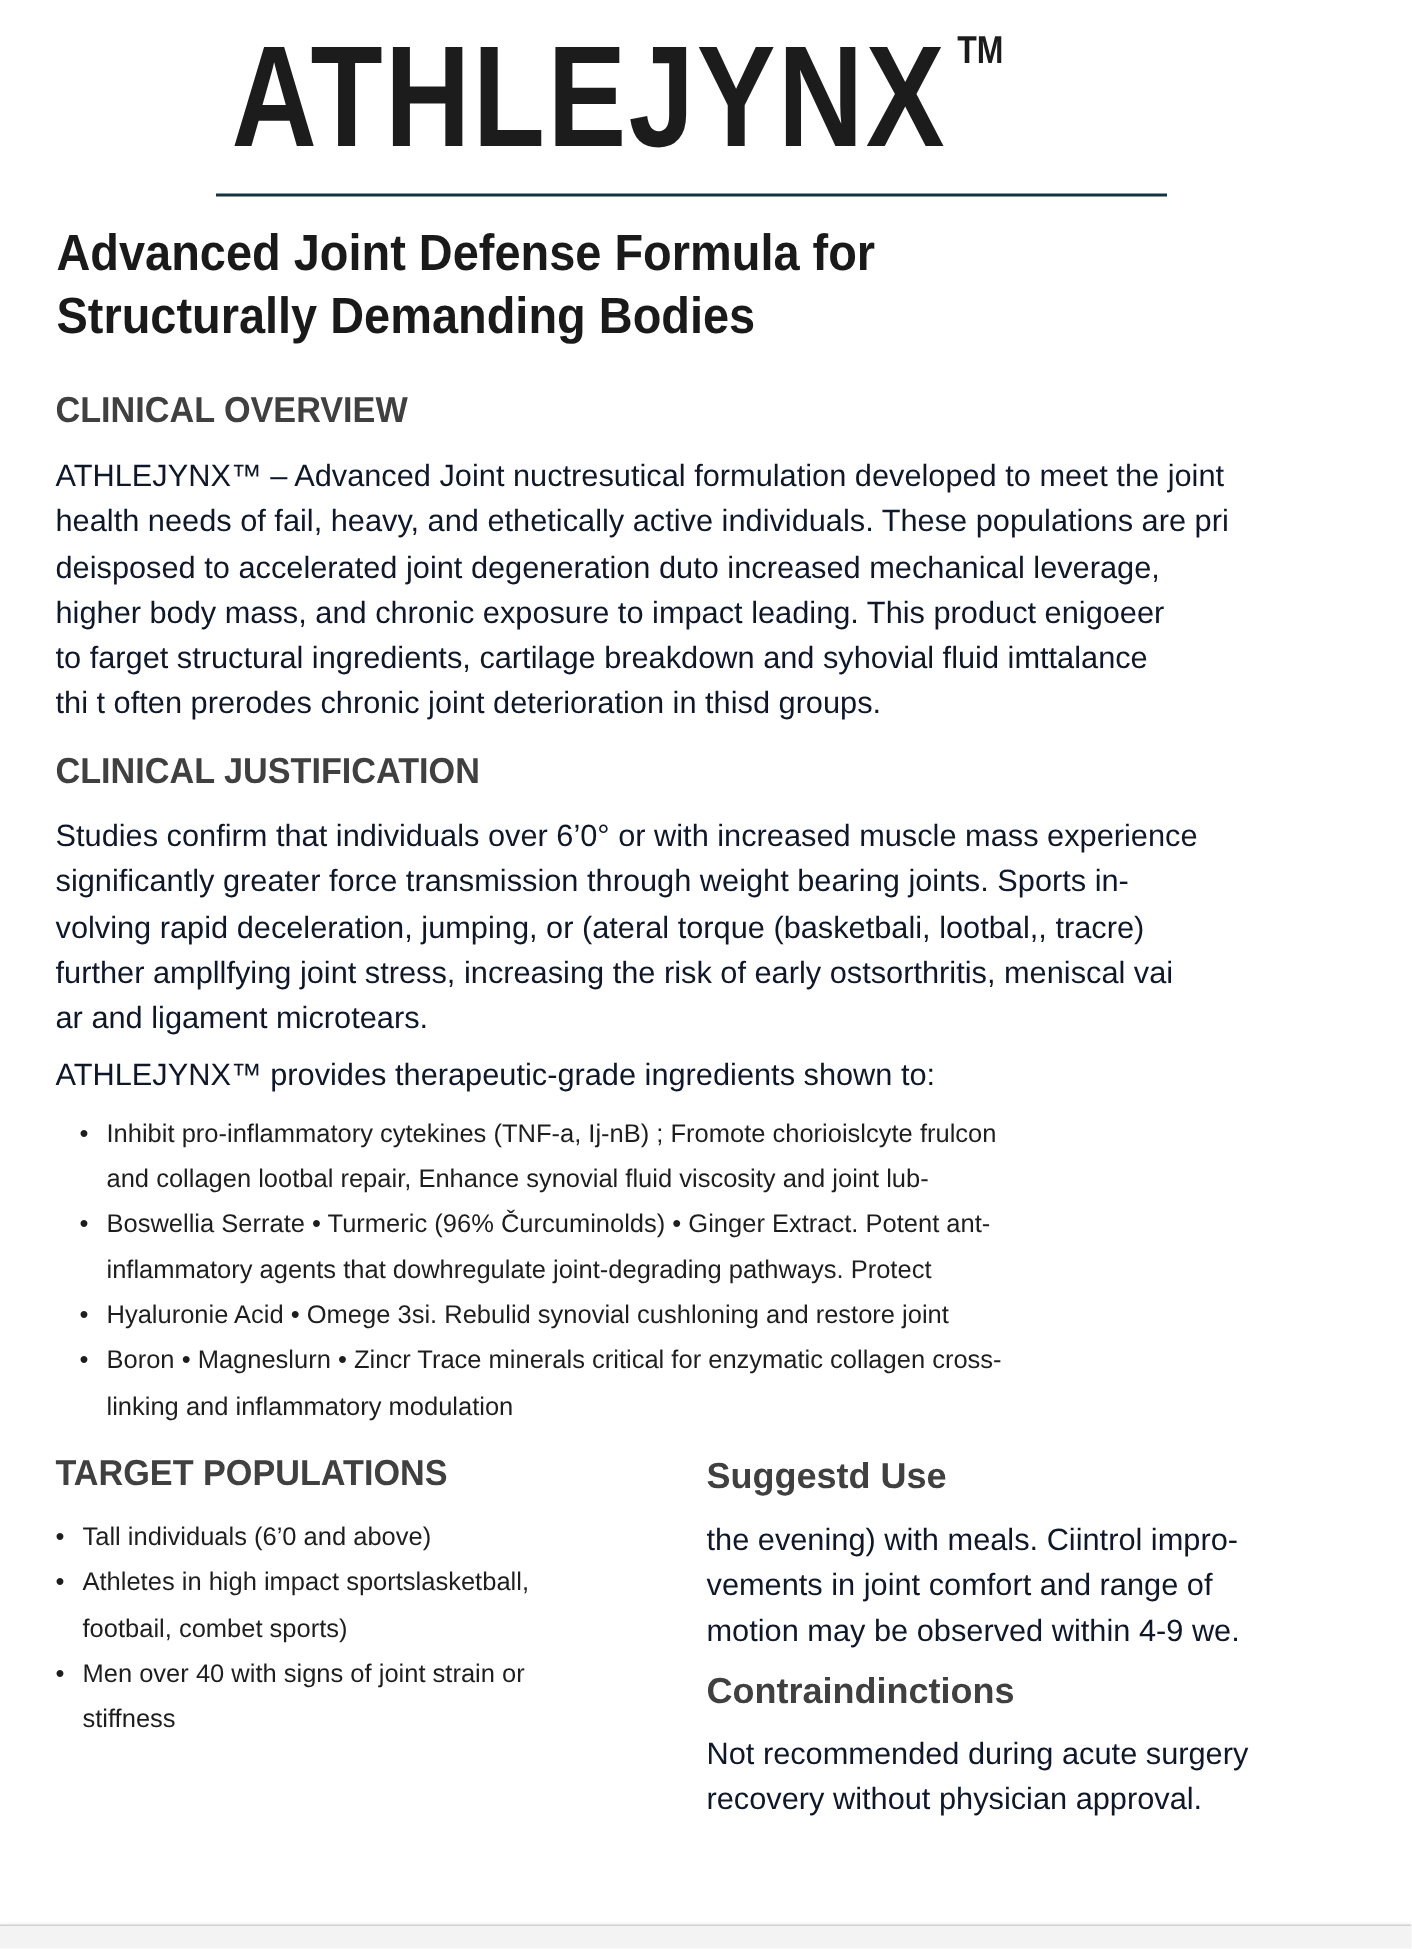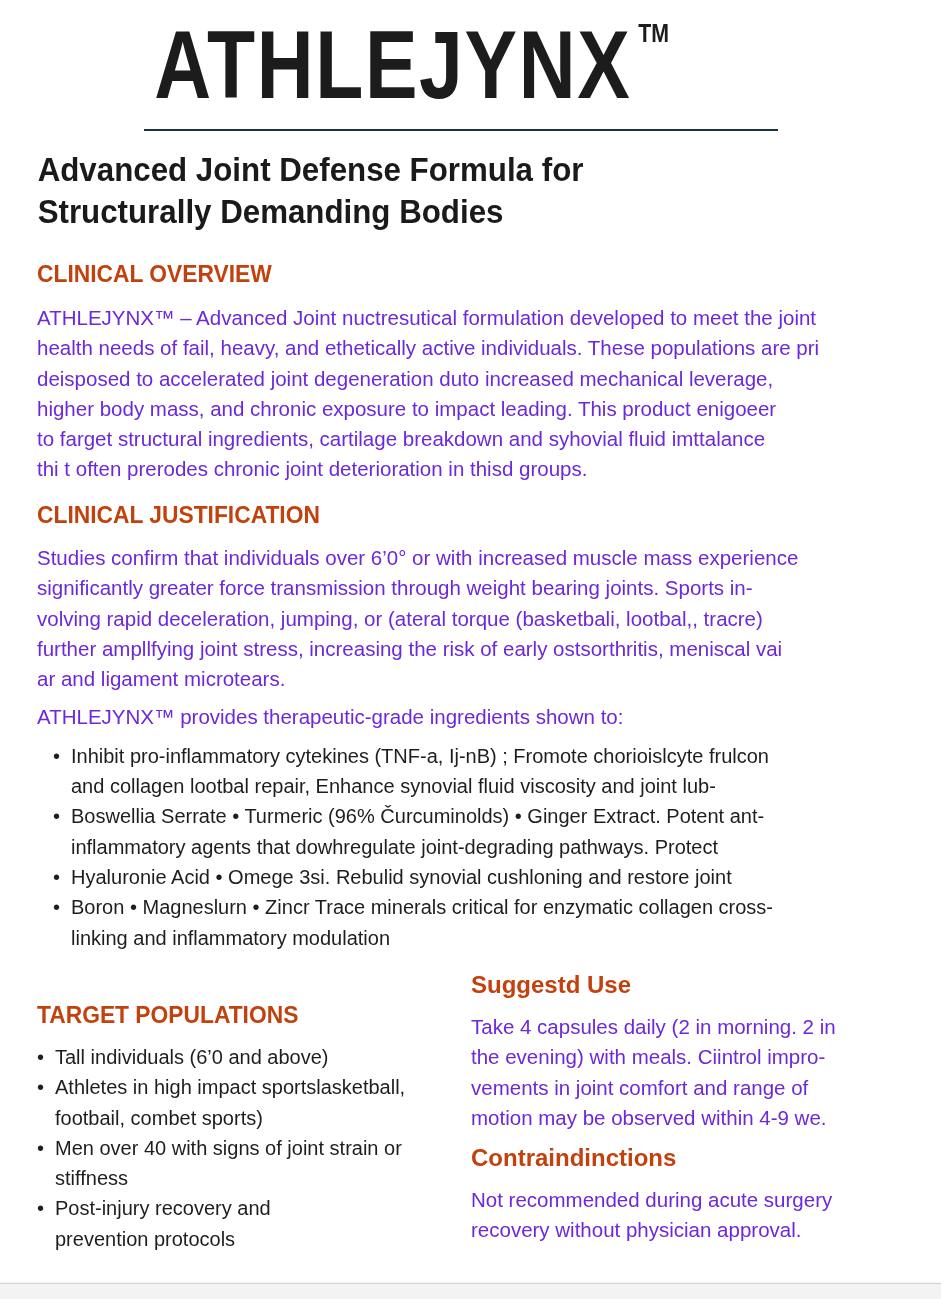--- a/index.html
+++ b/index.html
@@ -79,51 +79,51 @@
     .subtitle div { transform: scaleX(0.92); }
     .section {
       position: absolute;
       left: 37px;
     }
     h2.sec-title {
       margin: 0;
       font-weight: bold;
       font-size: 24px;
       line-height: 30px;
-      color: #c2410c;
+      color: #404040;
     }
     .tight { transform: scaleX(0.95); transform-origin: left; display: inline-block; }
     .body-text {
       font-size: 20.5px;
       line-height: 30.3px;
-      color: #6d28d9;
+      color: #0f172a;
       white-space: nowrap;
     }
     .body-text .ln { display: block; }
     ul.bullets {
       list-style: none;
       margin: 0;
       padding: 0;
     }
     ul.bullets li {
       position: relative;
       padding-left: 34px;
-      font-size: 20px;
+      font-size: 17px;
       line-height: 30.3px;
       white-space: nowrap;
       color: #1e1e1e;
     }
     ul.bullets li::before {
       content: "\2022";
       position: absolute;
       left: 16px;
       top: 0;
     }
     ul.bullets li .ln { display: block; }
-    .col-left { position: absolute; left: 37px; top: 1000px; width: 420px; }
+    .col-left { position: absolute; left: 37px; top: 968px; width: 420px; }
     .col-right { position: absolute; left: 471px; top: 970px; width: 440px; }
     .col-left ul.bullets li { padding-left: 18px; }
     .col-left ul.bullets li::before { left: 0; }
   </style>
 </head>
 <body>
 
 <div class="page">
 
   <div class="brand">
@@ -187,32 +187,27 @@
         <span class="ln">Tall individuals (6’0 and above)</span>
       </li>
       <li>
         <span class="ln">Athletes in high impact sportslasketball,</span>
         <span class="ln">footbail, combet sports)</span>
       </li>
       <li>
         <span class="ln">Men over 40 with signs of joint strain or</span>
         <span class="ln">stiffness</span>
       </li>
-      <li>
-        <span class="ln">Post-injury recovery and</span>
-        <span class="ln">prevention protocols</span>
-      </li>
     </ul>
   </div>
 
   <div class="col-right">
     <div>
       <h2 class="sec-title"><span>Suggestd Use</span></h2>
       <div class="body-text" style="margin-top:12px;">
-        <span class="ln">Take 4 capsules daily (2 in morning. 2 in</span>
         <span class="ln">the evening) with meals. Ciintrol impro-</span>
         <span class="ln">vements in joint comfort and range of</span>
         <span class="ln">motion may be observed within 4-9 we.</span>
       </div>
     </div>
     <div style="margin-top:10px;">
       <h2 class="sec-title"><span>Contraindinctions</span></h2>
       <div class="body-text" style="margin-top:12px;">
         <span class="ln">Not recommended during acute surgery</span>
         <span class="ln">recovery without physician approval.</span>

